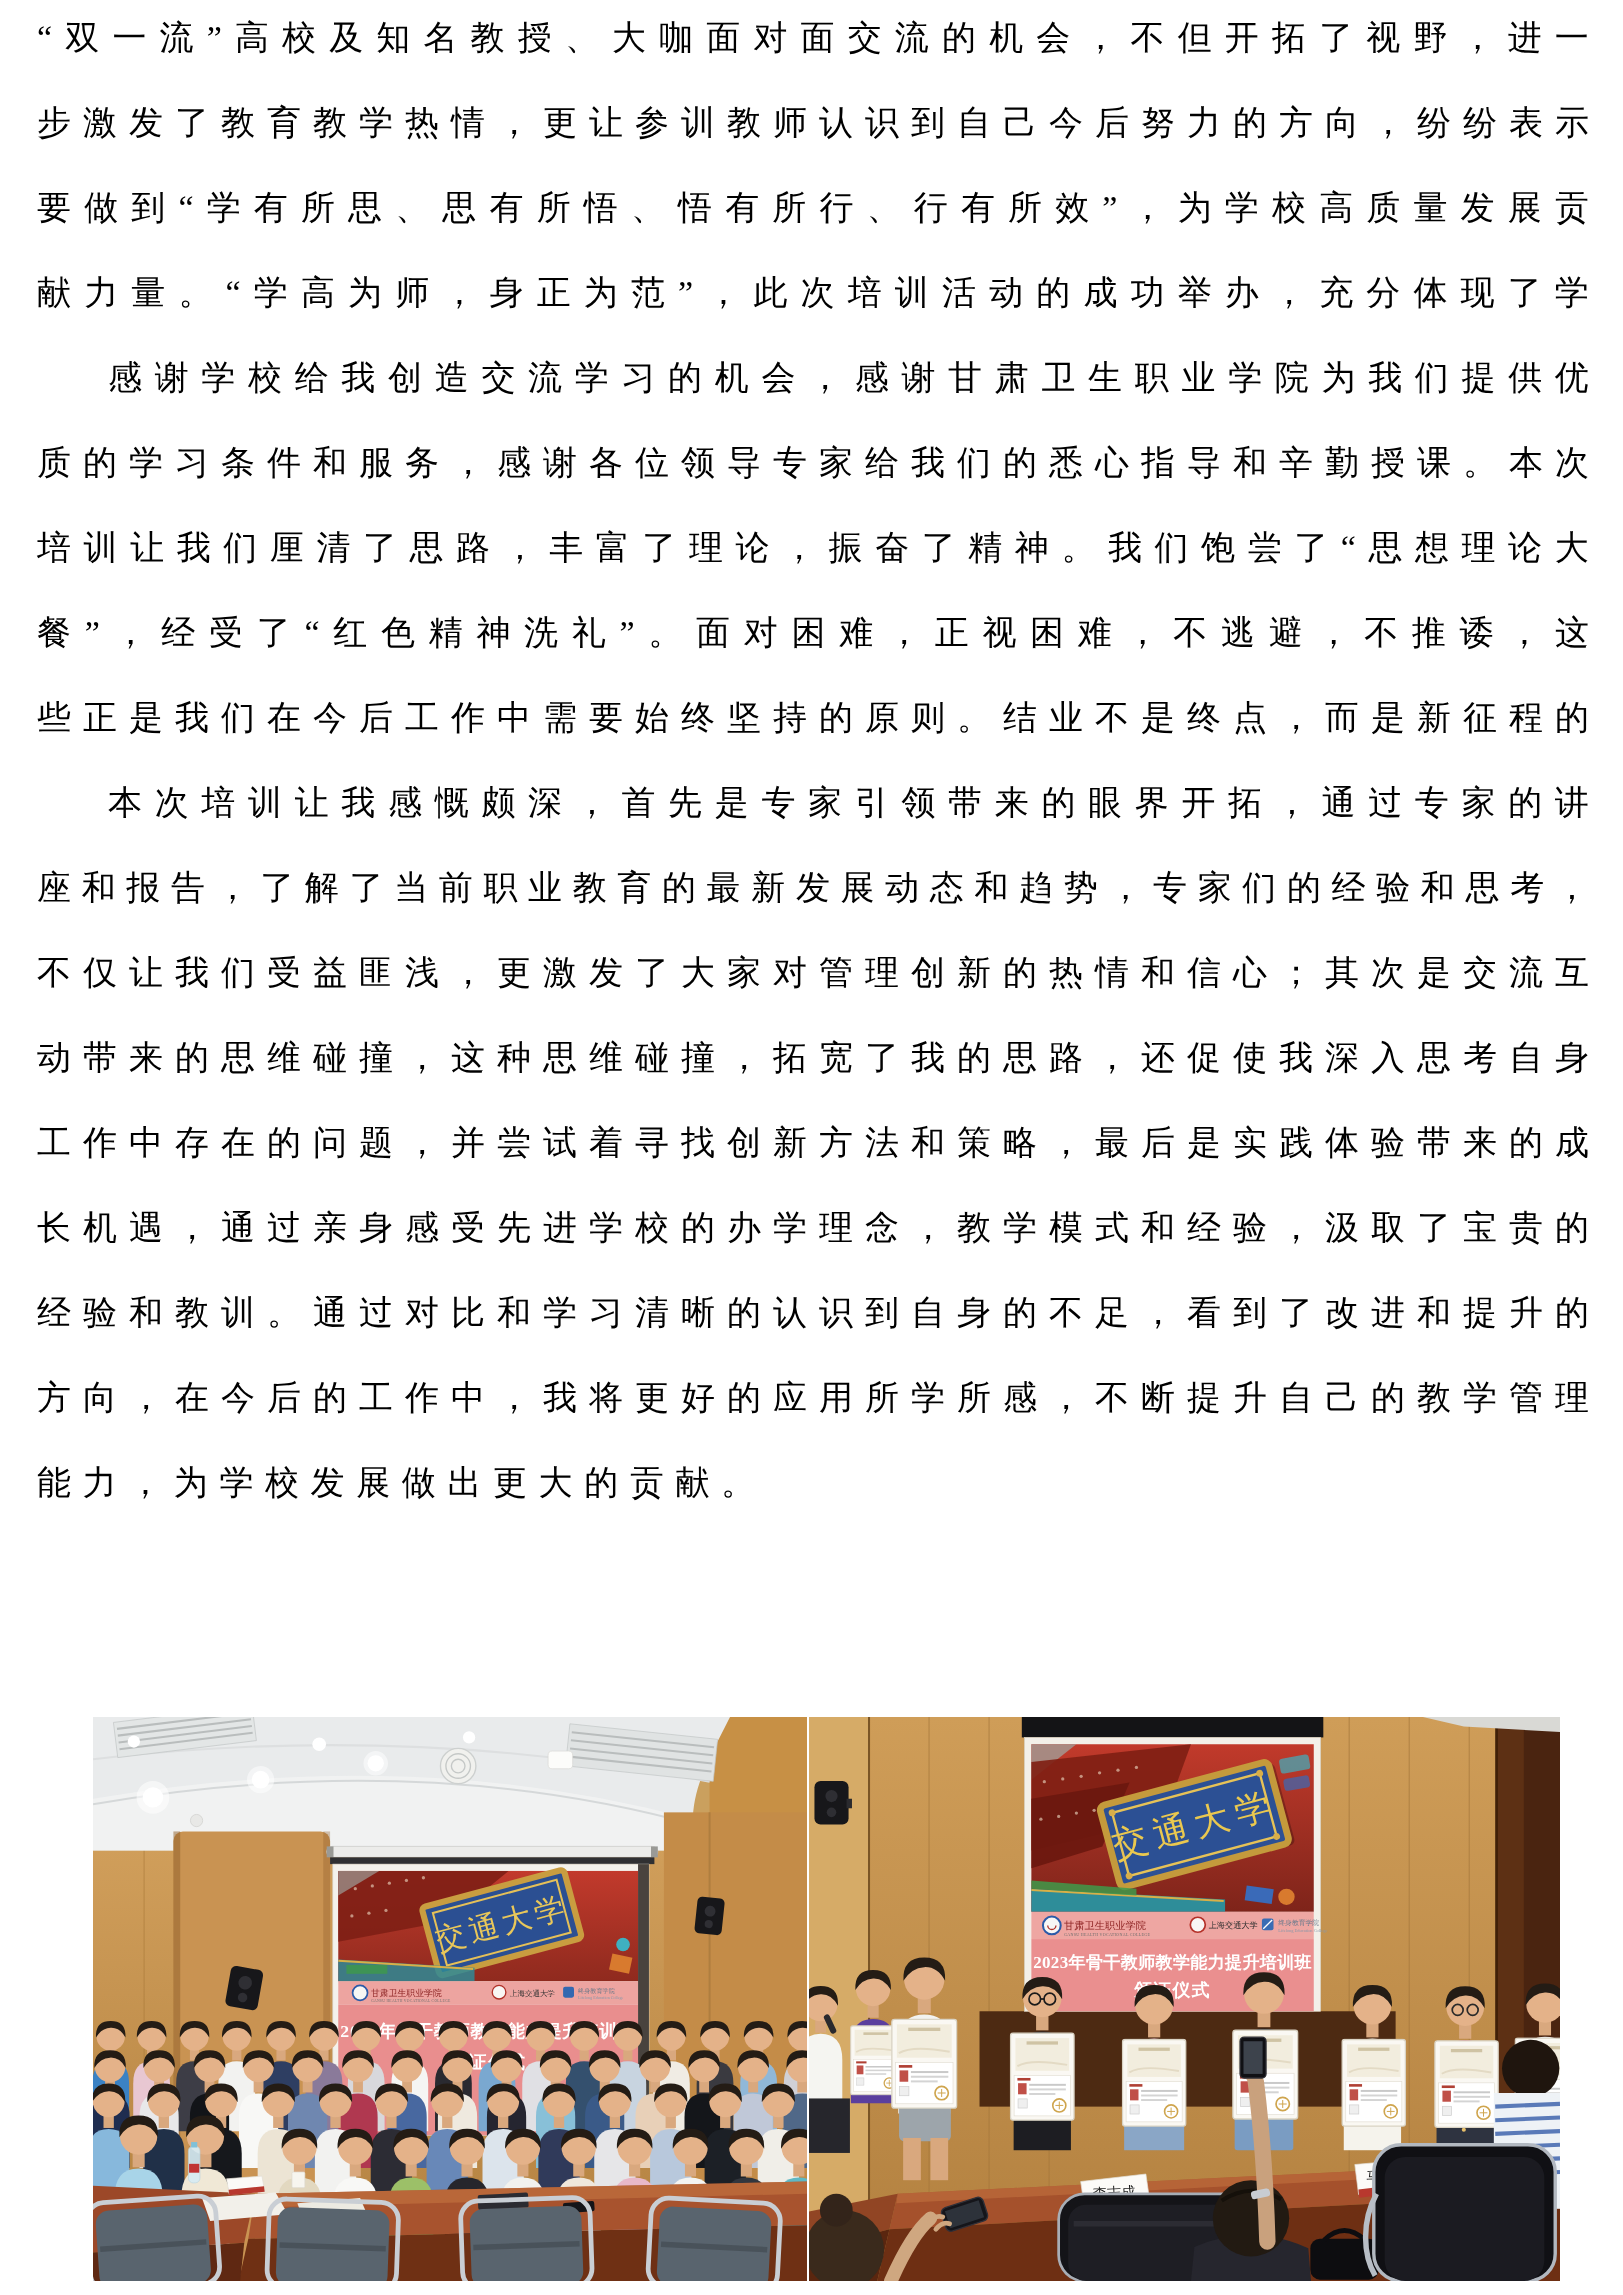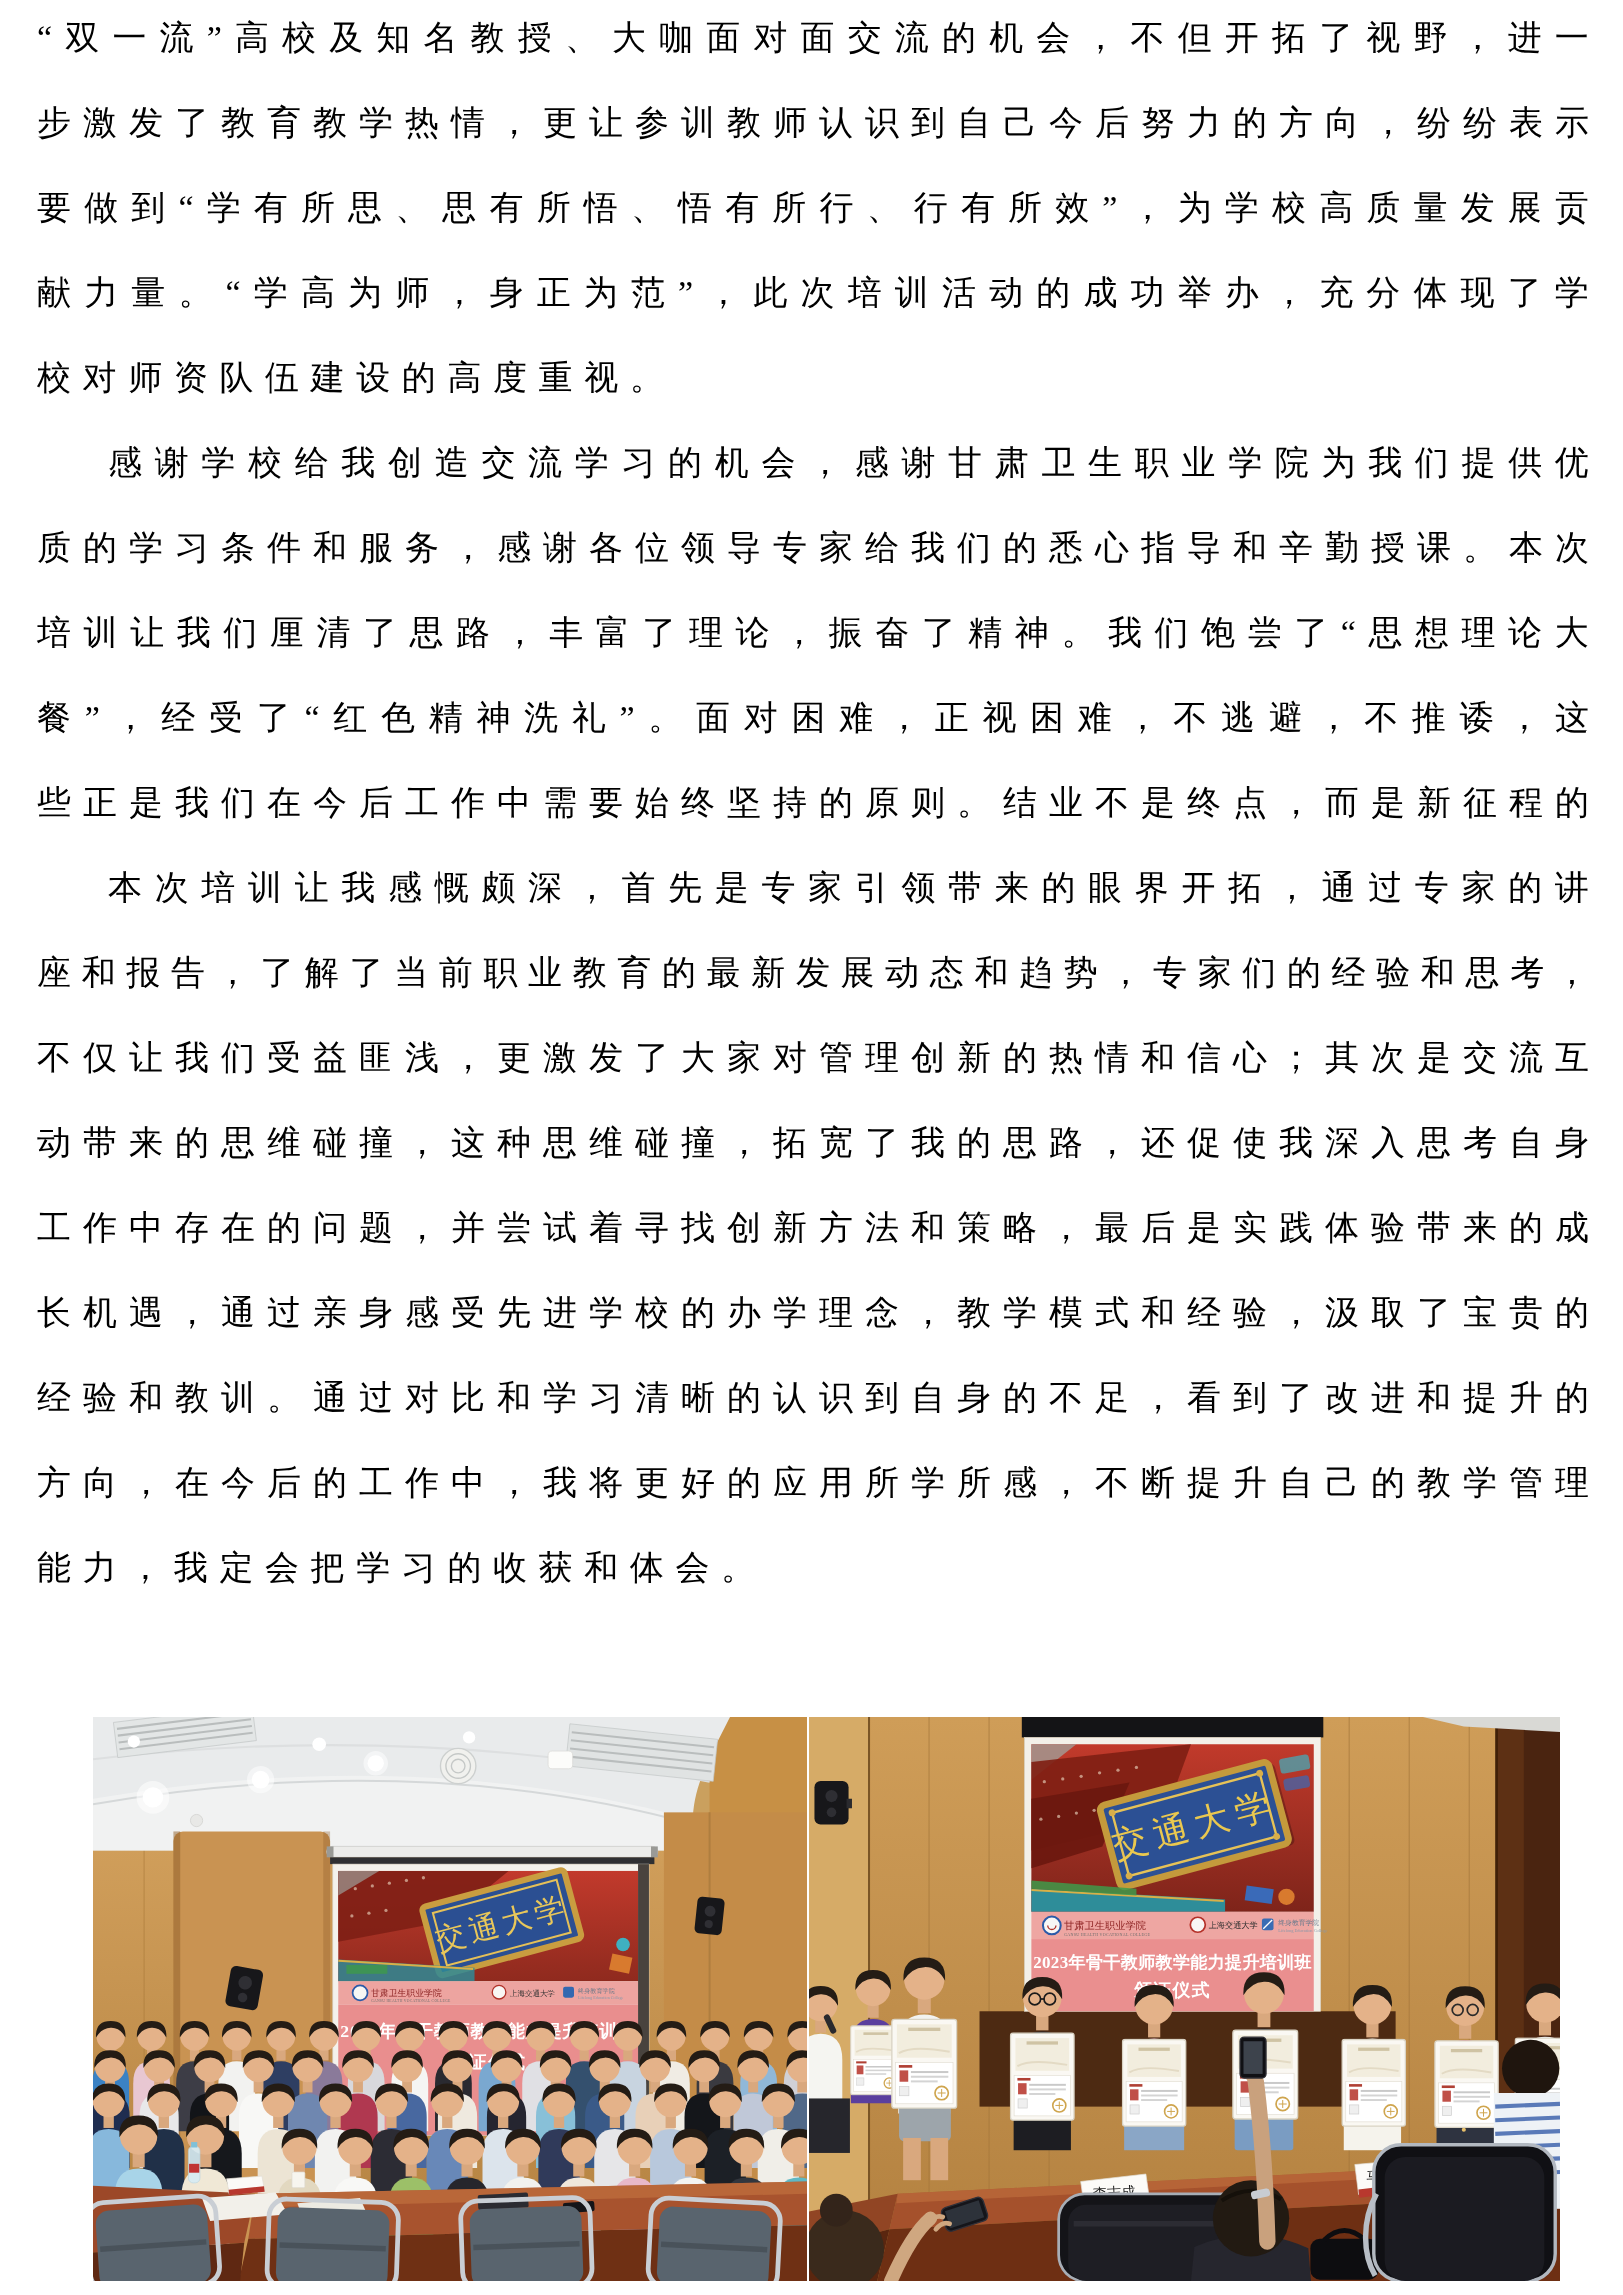--- a/index.html
+++ b/index.html
@@ -51,39 +51,38 @@
 </svg>
 
 <div class="page">
 
   <div class="textblock">
       <div>
         <div class="jline"><span>“</span><span>双</span><span>一</span><span>流</span><span>”</span><span>高</span><span>校</span><span>及</span><span>知</span><span>名</span><span>教</span><span>授</span><span>、</span><span>大</span><span>咖</span><span>面</span><span>对</span><span>面</span><span>交</span><span>流</span><span>的</span><span>机</span><span>会</span><span>，</span><span>不</span><span>但</span><span>开</span><span>拓</span><span>了</span><span>视</span><span>野</span><span>，</span><span>进</span><span>一</span></div>
         <div class="jline"><span>步</span><span>激</span><span>发</span><span>了</span><span>教</span><span>育</span><span>教</span><span>学</span><span>热</span><span>情</span><span>，</span><span>更</span><span>让</span><span>参</span><span>训</span><span>教</span><span>师</span><span>认</span><span>识</span><span>到</span><span>自</span><span>己</span><span>今</span><span>后</span><span>努</span><span>力</span><span>的</span><span>方</span><span>向</span><span>，</span><span>纷</span><span>纷</span><span>表</span><span>示</span></div>
         <div class="jline"><span>要</span><span>做</span><span>到</span><span>“</span><span>学</span><span>有</span><span>所</span><span>思</span><span>、</span><span>思</span><span>有</span><span>所</span><span>悟</span><span>、</span><span>悟</span><span>有</span><span>所</span><span>行</span><span>、</span><span>行</span><span>有</span><span>所</span><span>效</span><span>”</span><span>，</span><span>为</span><span>学</span><span>校</span><span>高</span><span>质</span><span>量</span><span>发</span><span>展</span><span>贡</span></div>
         <div class="jline"><span>献</span><span>力</span><span>量</span><span>。</span><span>“</span><span>学</span><span>高</span><span>为</span><span>师</span><span>，</span><span>身</span><span>正</span><span>为</span><span>范</span><span>”</span><span>，</span><span>此</span><span>次</span><span>培</span><span>训</span><span>活</span><span>动</span><span>的</span><span>成</span><span>功</span><span>举</span><span>办</span><span>，</span><span>充</span><span>分</span><span>体</span><span>现</span><span>了</span><span>学</span></div>
-        <div class="jline lastline">校对师资队伍建设的高度重视。</div>
       </div>
       <div>
         <div class="jline indent"><span>感</span><span>谢</span><span>学</span><span>校</span><span>给</span><span>我</span><span>创</span><span>造</span><span>交</span><span>流</span><span>学</span><span>习</span><span>的</span><span>机</span><span>会</span><span>，</span><span>感</span><span>谢</span><span>甘</span><span>肃</span><span>卫</span><span>生</span><span>职</span><span>业</span><span>学</span><span>院</span><span>为</span><span>我</span><span>们</span><span>提</span><span>供</span><span>优</span></div>
         <div class="jline"><span>质</span><span>的</span><span>学</span><span>习</span><span>条</span><span>件</span><span>和</span><span>服</span><span>务</span><span>，</span><span>感</span><span>谢</span><span>各</span><span>位</span><span>领</span><span>导</span><span>专</span><span>家</span><span>给</span><span>我</span><span>们</span><span>的</span><span>悉</span><span>心</span><span>指</span><span>导</span><span>和</span><span>辛</span><span>勤</span><span>授</span><span>课</span><span>。</span><span>本</span><span>次</span></div>
         <div class="jline"><span>培</span><span>训</span><span>让</span><span>我</span><span>们</span><span>厘</span><span>清</span><span>了</span><span>思</span><span>路</span><span>，</span><span>丰</span><span>富</span><span>了</span><span>理</span><span>论</span><span>，</span><span>振</span><span>奋</span><span>了</span><span>精</span><span>神</span><span>。</span><span>我</span><span>们</span><span>饱</span><span>尝</span><span>了</span><span>“</span><span>思</span><span>想</span><span>理</span><span>论</span><span>大</span></div>
         <div class="jline"><span>餐</span><span>”</span><span>，</span><span>经</span><span>受</span><span>了</span><span>“</span><span>红</span><span>色</span><span>精</span><span>神</span><span>洗</span><span>礼</span><span>”</span><span>。</span><span>面</span><span>对</span><span>困</span><span>难</span><span>，</span><span>正</span><span>视</span><span>困</span><span>难</span><span>，</span><span>不</span><span>逃</span><span>避</span><span>，</span><span>不</span><span>推</span><span>诿</span><span>，</span><span>这</span></div>
         <div class="jline"><span>些</span><span>正</span><span>是</span><span>我</span><span>们</span><span>在</span><span>今</span><span>后</span><span>工</span><span>作</span><span>中</span><span>需</span><span>要</span><span>始</span><span>终</span><span>坚</span><span>持</span><span>的</span><span>原</span><span>则</span><span>。</span><span>结</span><span>业</span><span>不</span><span>是</span><span>终</span><span>点</span><span>，</span><span>而</span><span>是</span><span>新</span><span>征</span><span>程</span><span>的</span></div>
       </div>
       <div>
         <div class="jline indent"><span>本</span><span>次</span><span>培</span><span>训</span><span>让</span><span>我</span><span>感</span><span>慨</span><span>颇</span><span>深</span><span>，</span><span>首</span><span>先</span><span>是</span><span>专</span><span>家</span><span>引</span><span>领</span><span>带</span><span>来</span><span>的</span><span>眼</span><span>界</span><span>开</span><span>拓</span><span>，</span><span>通</span><span>过</span><span>专</span><span>家</span><span>的</span><span>讲</span></div>
         <div class="jline"><span>座</span><span>和</span><span>报</span><span>告</span><span>，</span><span>了</span><span>解</span><span>了</span><span>当</span><span>前</span><span>职</span><span>业</span><span>教</span><span>育</span><span>的</span><span>最</span><span>新</span><span>发</span><span>展</span><span>动</span><span>态</span><span>和</span><span>趋</span><span>势</span><span>，</span><span>专</span><span>家</span><span>们</span><span>的</span><span>经</span><span>验</span><span>和</span><span>思</span><span>考</span><span>，</span></div>
         <div class="jline"><span>不</span><span>仅</span><span>让</span><span>我</span><span>们</span><span>受</span><span>益</span><span>匪</span><span>浅</span><span>，</span><span>更</span><span>激</span><span>发</span><span>了</span><span>大</span><span>家</span><span>对</span><span>管</span><span>理</span><span>创</span><span>新</span><span>的</span><span>热</span><span>情</span><span>和</span><span>信</span><span>心</span><span>；</span><span>其</span><span>次</span><span>是</span><span>交</span><span>流</span><span>互</span></div>
         <div class="jline"><span>动</span><span>带</span><span>来</span><span>的</span><span>思</span><span>维</span><span>碰</span><span>撞</span><span>，</span><span>这</span><span>种</span><span>思</span><span>维</span><span>碰</span><span>撞</span><span>，</span><span>拓</span><span>宽</span><span>了</span><span>我</span><span>的</span><span>思</span><span>路</span><span>，</span><span>还</span><span>促</span><span>使</span><span>我</span><span>深</span><span>入</span><span>思</span><span>考</span><span>自</span><span>身</span></div>
         <div class="jline"><span>工</span><span>作</span><span>中</span><span>存</span><span>在</span><span>的</span><span>问</span><span>题</span><span>，</span><span>并</span><span>尝</span><span>试</span><span>着</span><span>寻</span><span>找</span><span>创</span><span>新</span><span>方</span><span>法</span><span>和</span><span>策</span><span>略</span><span>，</span><span>最</span><span>后</span><span>是</span><span>实</span><span>践</span><span>体</span><span>验</span><span>带</span><span>来</span><span>的</span><span>成</span></div>
         <div class="jline"><span>长</span><span>机</span><span>遇</span><span>，</span><span>通</span><span>过</span><span>亲</span><span>身</span><span>感</span><span>受</span><span>先</span><span>进</span><span>学</span><span>校</span><span>的</span><span>办</span><span>学</span><span>理</span><span>念</span><span>，</span><span>教</span><span>学</span><span>模</span><span>式</span><span>和</span><span>经</span><span>验</span><span>，</span><span>汲</span><span>取</span><span>了</span><span>宝</span><span>贵</span><span>的</span></div>
         <div class="jline"><span>经</span><span>验</span><span>和</span><span>教</span><span>训</span><span>。</span><span>通</span><span>过</span><span>对</span><span>比</span><span>和</span><span>学</span><span>习</span><span>清</span><span>晰</span><span>的</span><span>认</span><span>识</span><span>到</span><span>自</span><span>身</span><span>的</span><span>不</span><span>足</span><span>，</span><span>看</span><span>到</span><span>了</span><span>改</span><span>进</span><span>和</span><span>提</span><span>升</span><span>的</span></div>
         <div class="jline"><span>方</span><span>向</span><span>，</span><span>在</span><span>今</span><span>后</span><span>的</span><span>工</span><span>作</span><span>中</span><span>，</span><span>我</span><span>将</span><span>更</span><span>好</span><span>的</span><span>应</span><span>用</span><span>所</span><span>学</span><span>所</span><span>感</span><span>，</span><span>不</span><span>断</span><span>提</span><span>升</span><span>自</span><span>己</span><span>的</span><span>教</span><span>学</span><span>管</span><span>理</span></div>
-        <div class="jline lastline">能力，我定会把学习的收获和体会。</div>
+        <div class="jline lastline">能力，为学校发展做出更大的贡献。</div>
       </div>
     </div>
 
   <div class="photo photo-left">
     <svg viewBox="0 0 1048 828" preserveAspectRatio="none">
       <defs>
         <linearGradient id="woodL" x1="0" y1="0" x2="0" y2="1">
           <stop offset="0" stop-color="#d2a05c"></stop>
             <stop offset="1" stop-color="#b2803f"></stop>
         </linearGradient>

